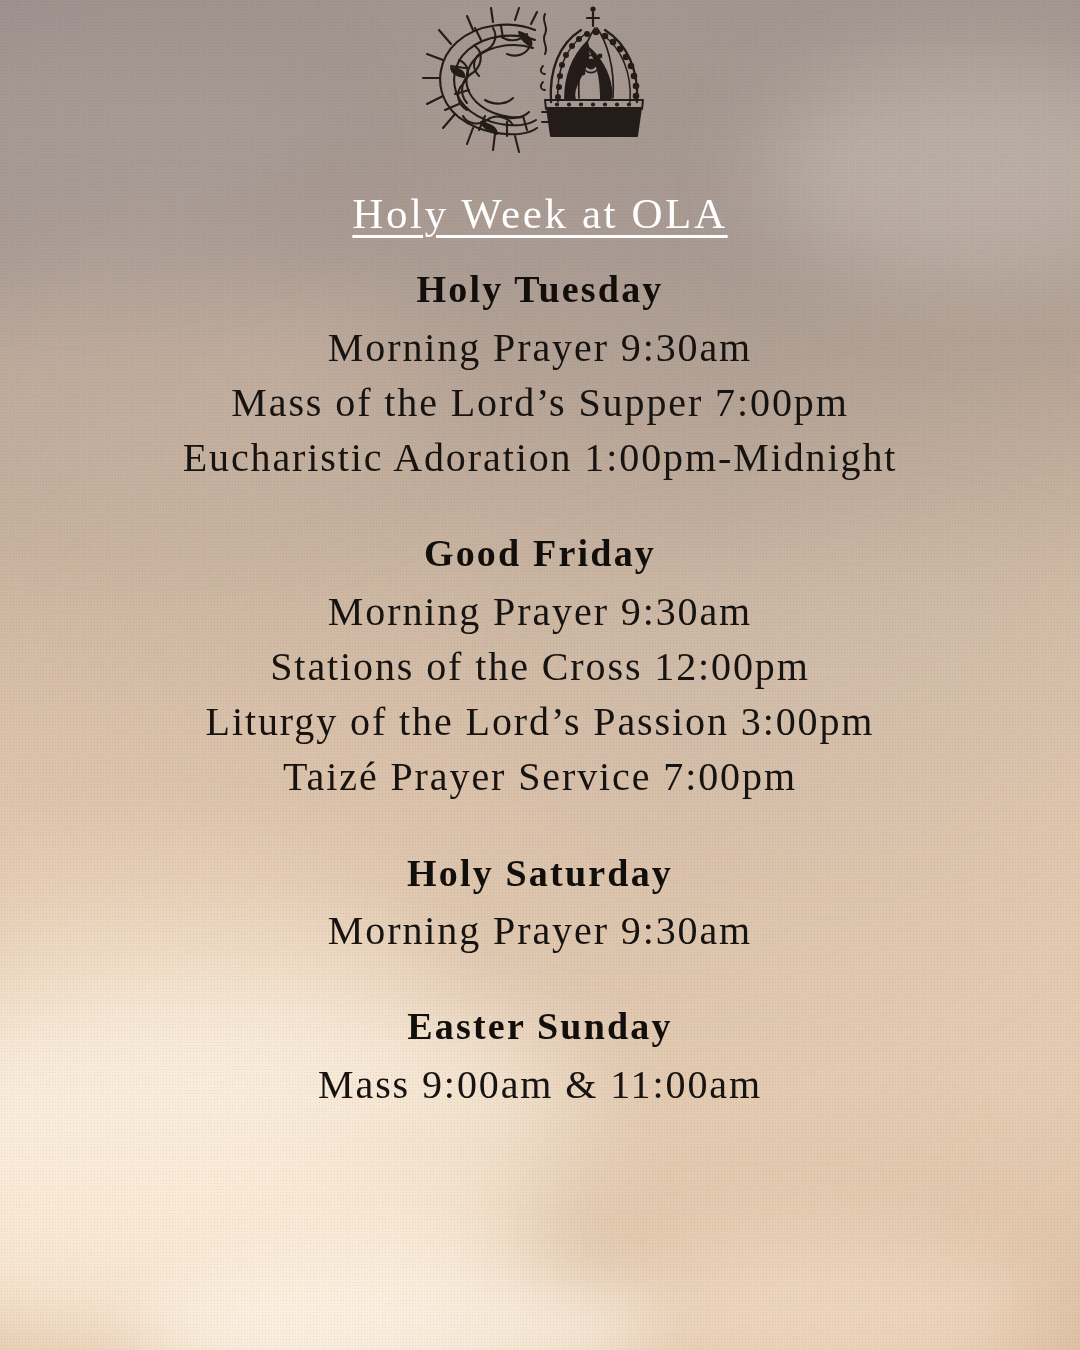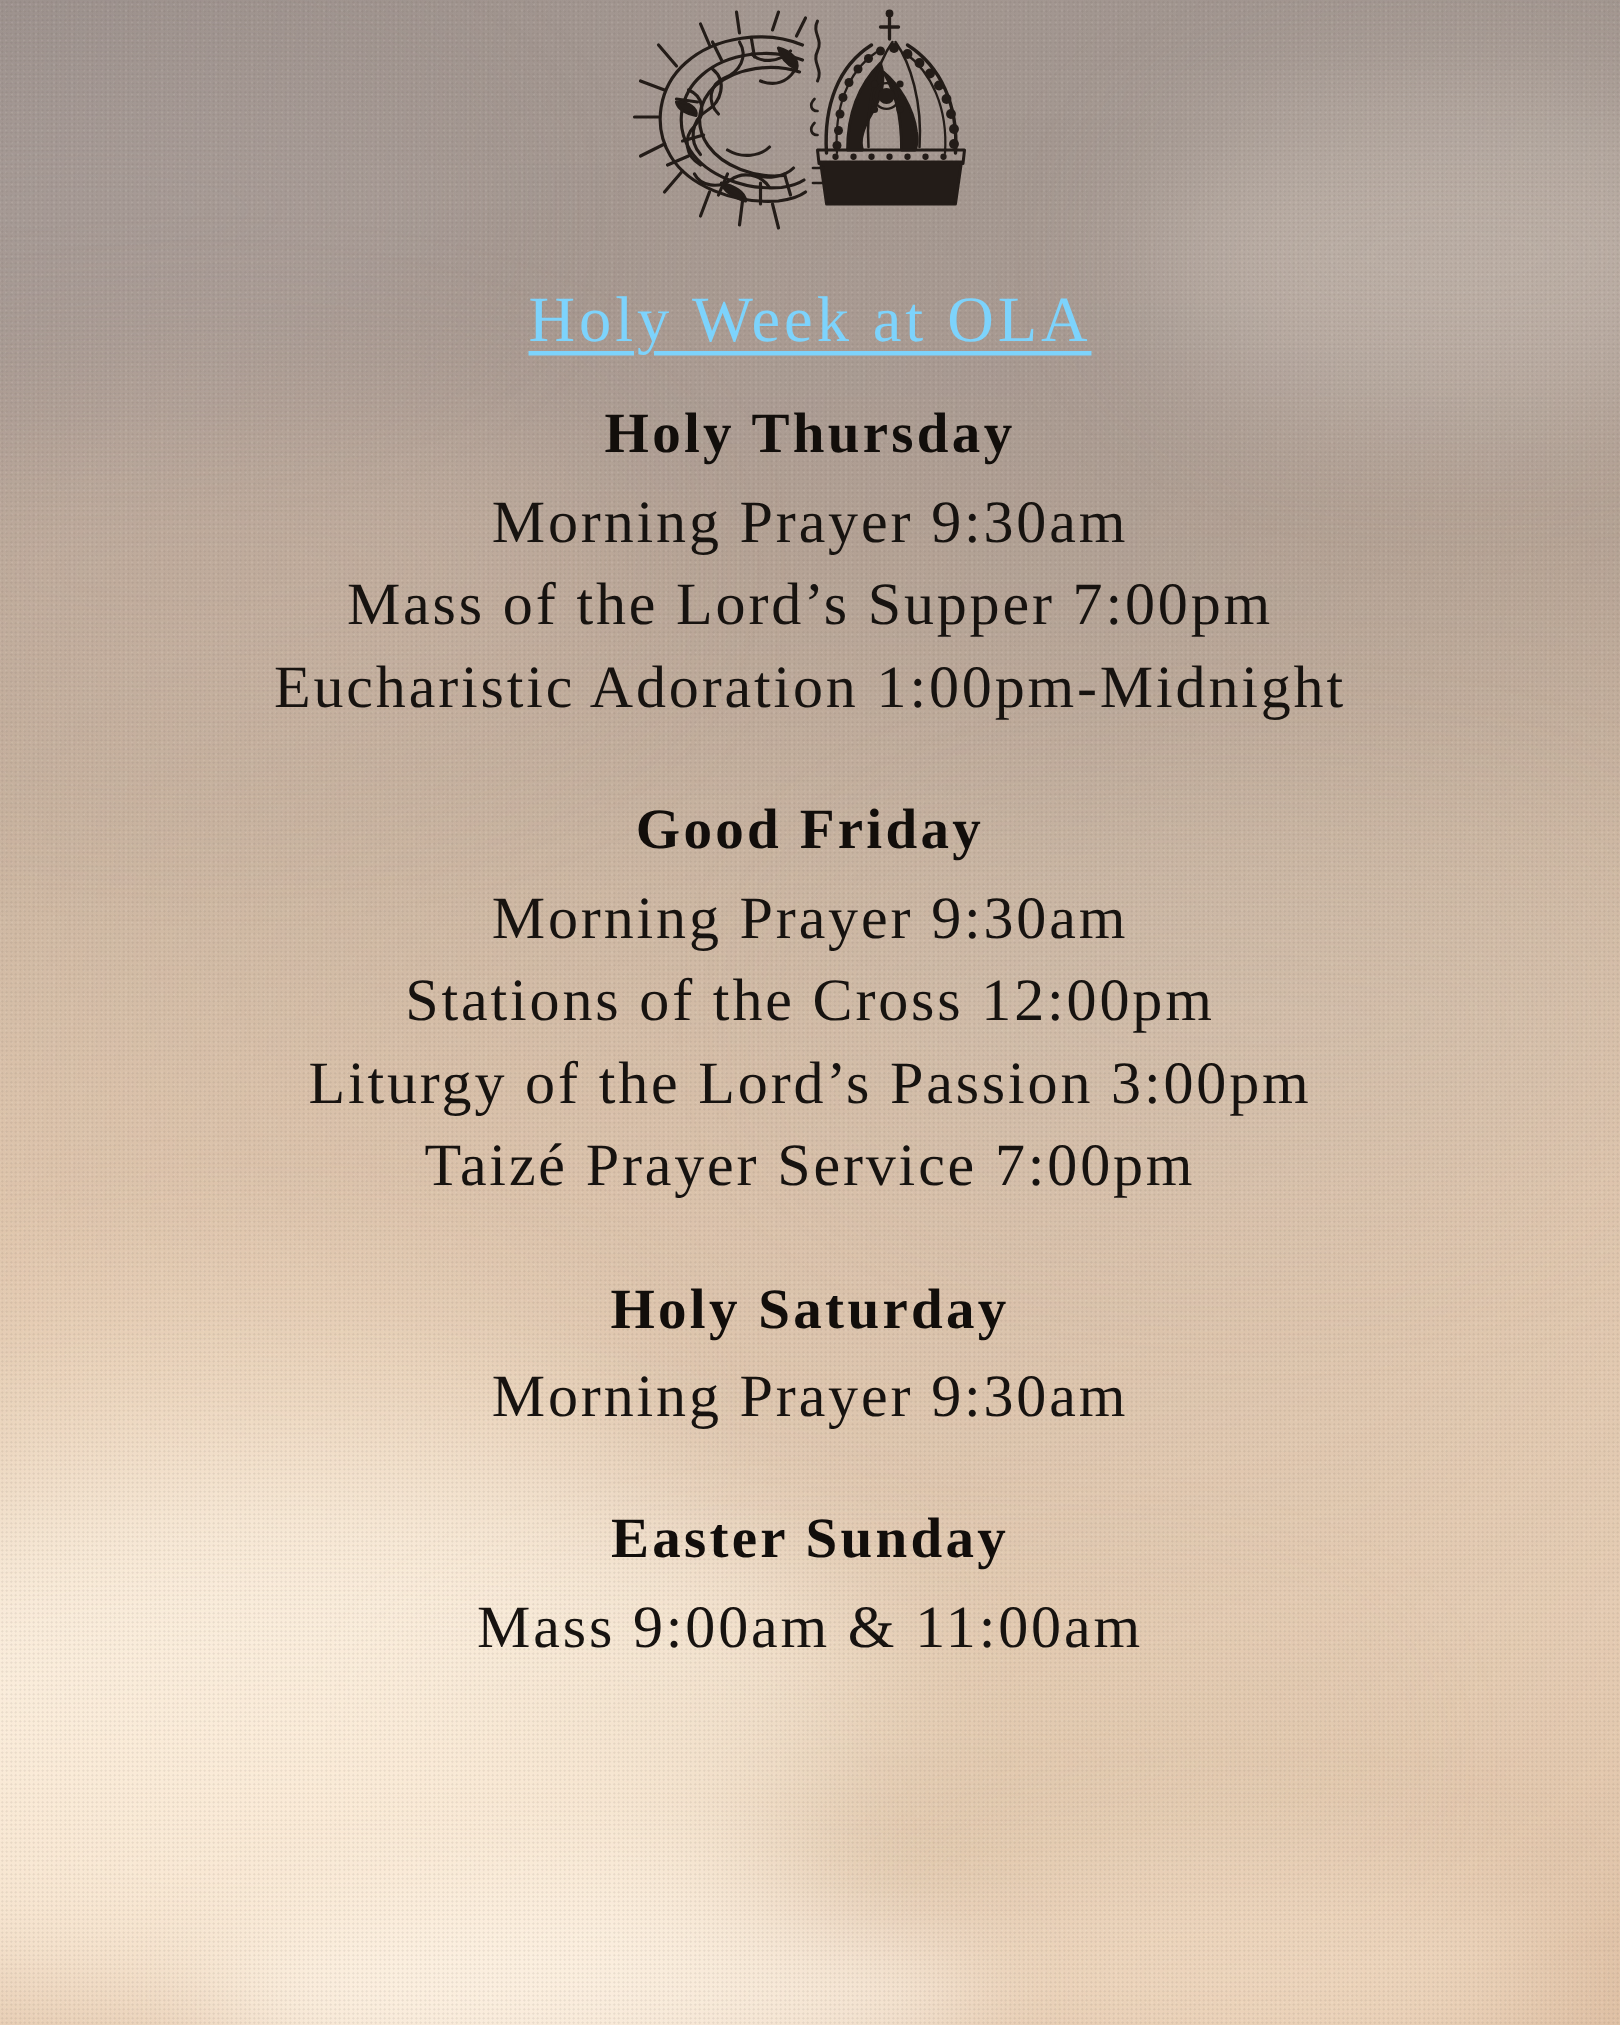--- a/index.html
+++ b/index.html
@@ -114,21 +114,21 @@
     top: 160px;
     left: 0;
     right: 0;
     font-size: 43px;
     font-weight: 400;
     letter-spacing: 2.6px;
     line-height: 1.18;
     text-decoration: underline;
     text-underline-offset: 7px;
     text-decoration-thickness: 3px;
-    color: #7dd3fc;
+    color: #ffffff;
   }
 
   .schedule {
     position: absolute;
     top: 265px;
     left: 0;
     right: 0;
   }
 
   .day-block { margin: 0 0 44px 0; }
@@ -286,21 +286,21 @@
           <path d="M127 108 L 134 108" stroke-width="1.8"></path>
           <path d="M127 118 L 134 118" stroke-width="1.8"></path>
         </g>
       </svg>
     </div>
 
     <h1 class="poster-title">Holy Week at OLA</h1>
 
     <div class="schedule">
         <div class="day-block">
-          <div class="day-heading">Holy Thursday</div>
+          <div class="day-heading">Holy Tuesday</div>
           <div class="event-line">Morning Prayer 9:30am</div>
           <div class="event-line">Mass of the Lord’s Supper 7:00pm</div>
           <div class="event-line">Eucharistic Adoration 1:00pm-Midnight</div>
         </div>
         <div class="day-block">
           <div class="day-heading">Good Friday</div>
           <div class="event-line">Morning Prayer 9:30am</div>
           <div class="event-line">Stations of the Cross 12:00pm</div>
           <div class="event-line">Liturgy of the Lord’s Passion 3:00pm</div>
           <div class="event-line">Taizé Prayer Service 7:00pm</div>

